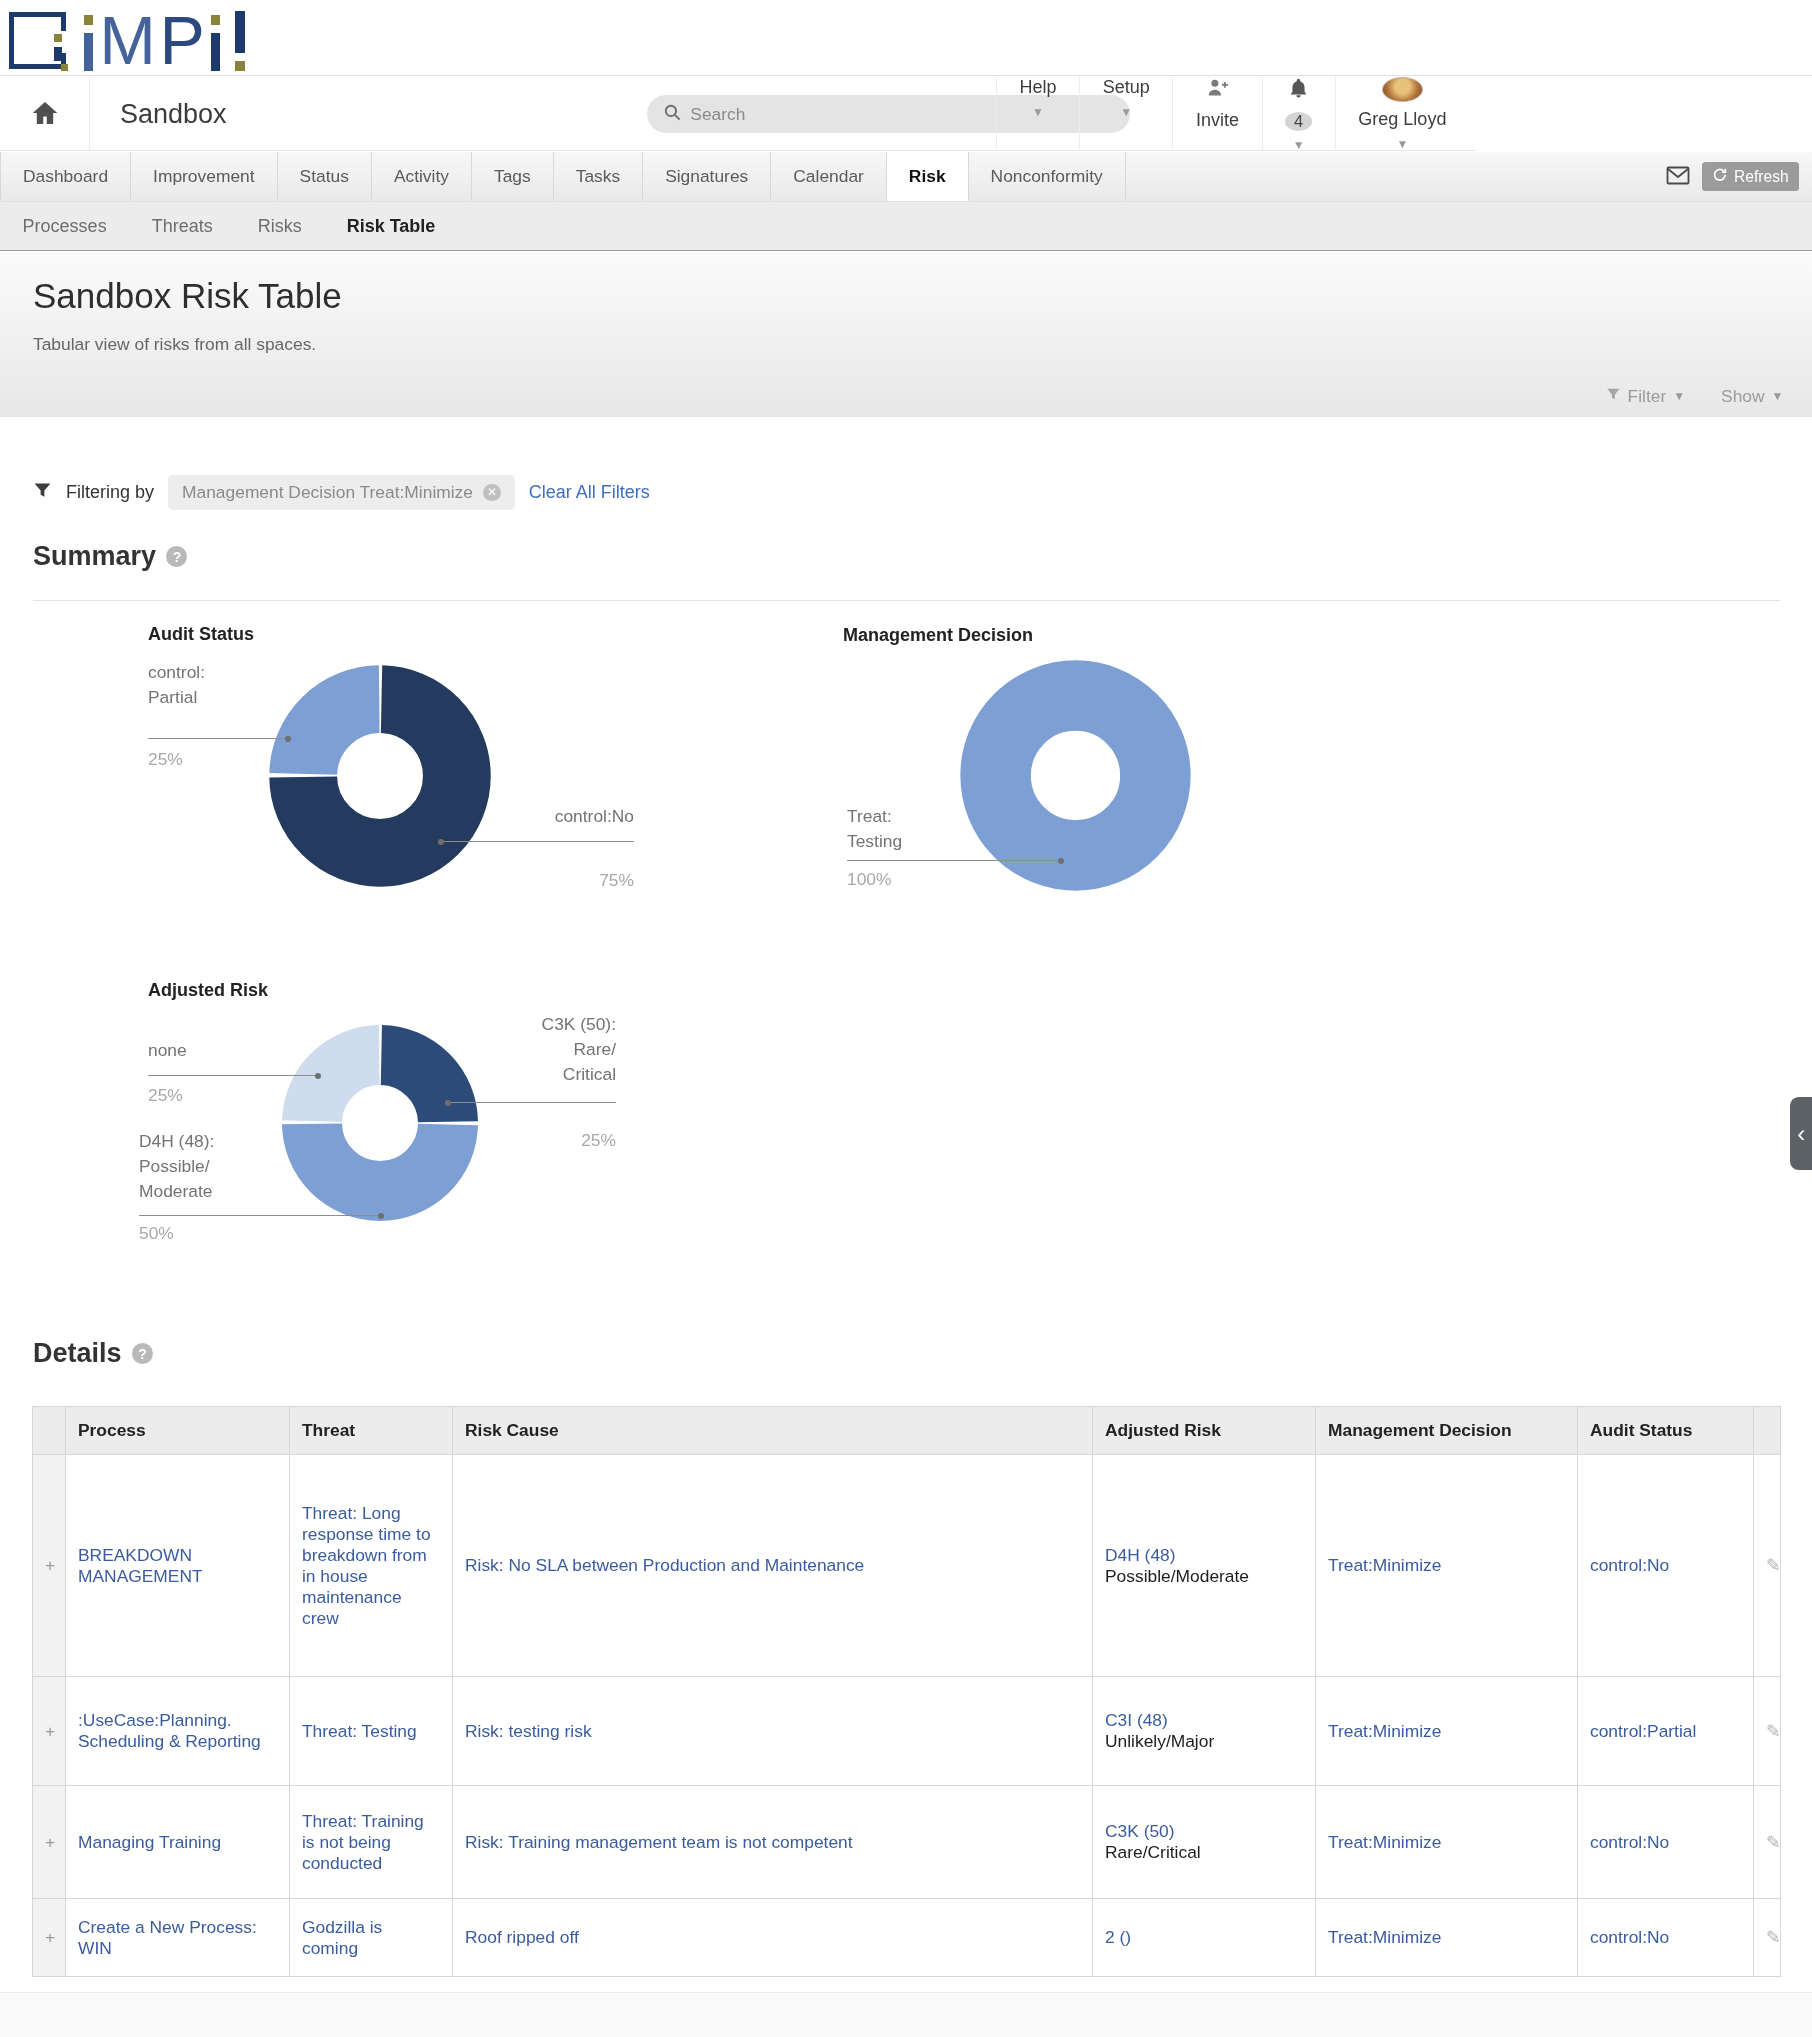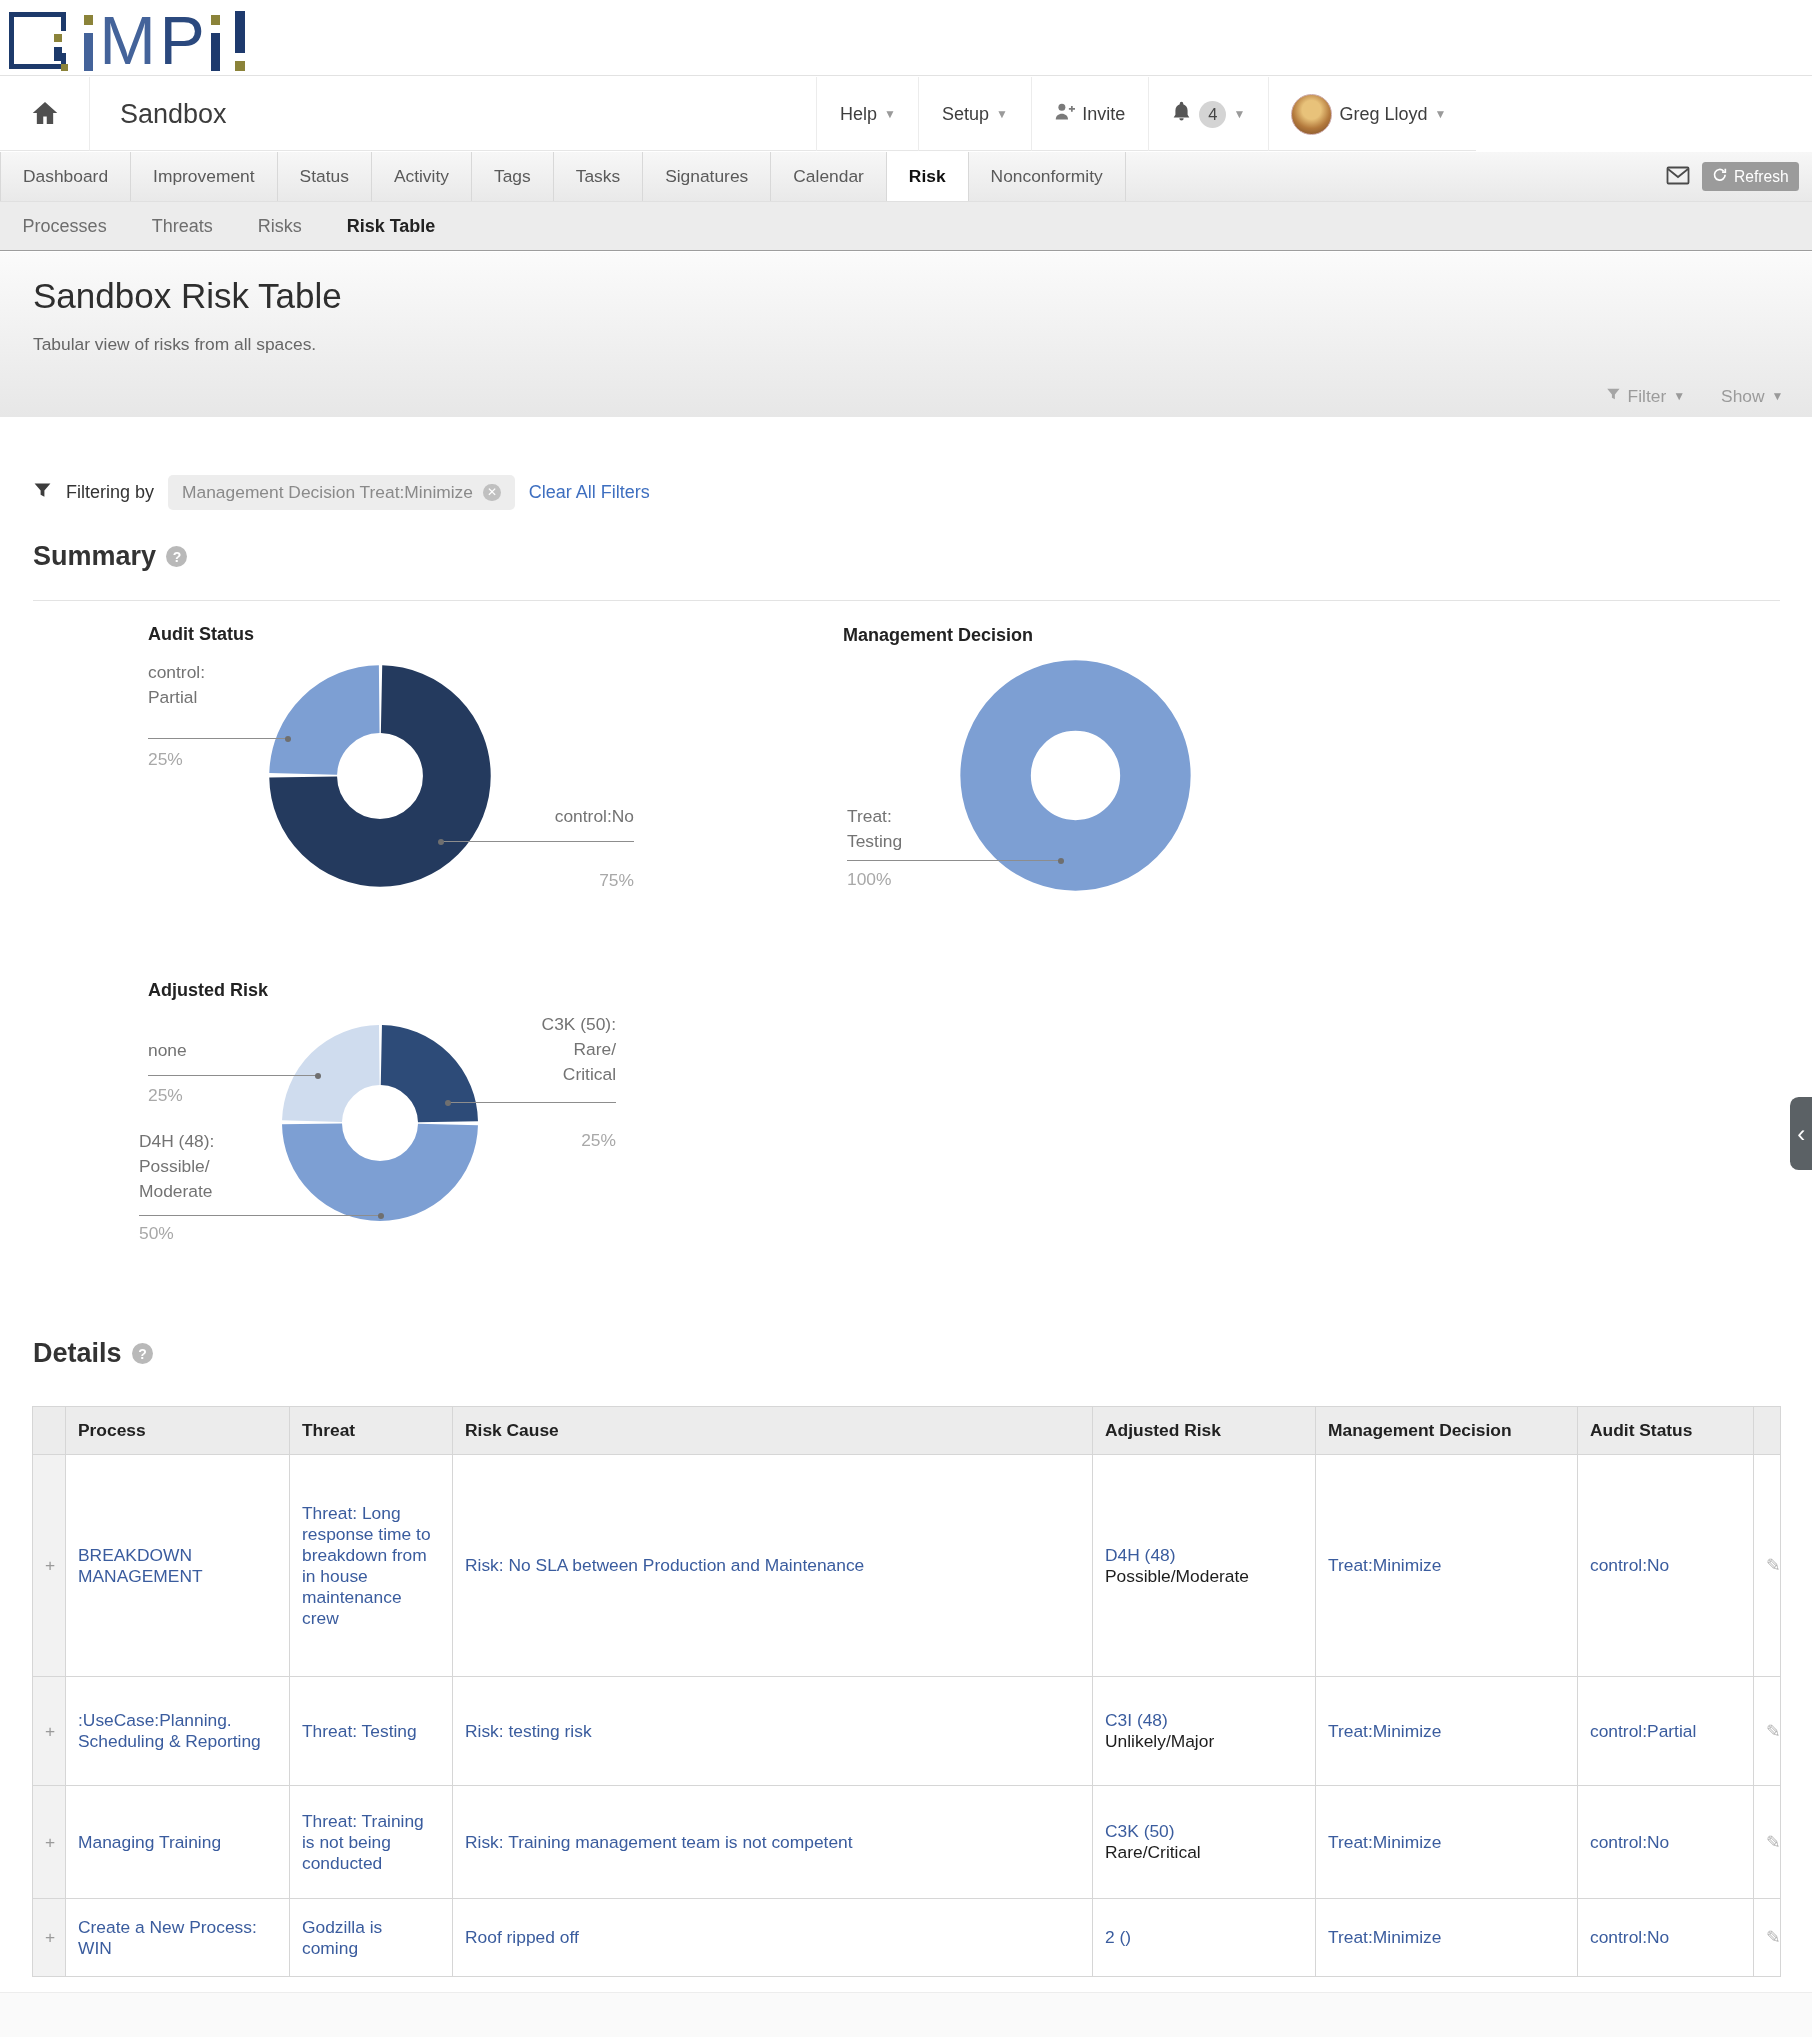--- a/index.html
+++ b/index.html
@@ -27,21 +27,21 @@
   .lw-x .dot { width:9.6px; height:9.6px; background:#8b8339; }
 
   
   .appbar { position:absolute; top:77px; left:0; width:1476px; height:74px; background:#fff; border-bottom:0.9px solid #e6e6e6; }
   .home { position:absolute; left:0; top:0; width:90px; height:74px; display:flex; align-items:center; justify-content:center; border-right:0.9px solid #ececec; cursor:pointer; }
   .space-title { position:absolute; left:120px; top:0; height:74px; display:flex; align-items:center; font-size:27px; color:#3c3c3c; }
   .searchbox { position:absolute; left:647px; top:18px; width:483px; height:38px; background:#e4e4e4; border:none; border-radius:19px; display:flex; align-items:center; padding:0 15.6px; gap:8.7px; }
   .searchbox input { border:none; background:transparent; outline:none; font-size:17.4px; color:#444; width:400px; font-family:"Liberation Sans", sans-serif; }
   .searchbox input::placeholder { color:#8a8a8a; }
   .bar-right { position:absolute; right:7px; top:0; height:74px; display:flex; align-items:stretch; }
-  .bar-item { display:flex; align-items:center; gap:7px; padding:0 22.6px; border-left:0.9px solid #ececec; font-size:18px; color:#3e3e3e; cursor:pointer; }
+  .bar-item { display:flex; align-items:center; gap:7px; padding:0 22.6px; border-left:0.9px solid #ececec; font-size:18px; color:#3e3e3e; cursor:pointer;flex-direction:column; }
   .caret { font-size:12px; color:#9a9a9a; }
   .badge { width:27px; height:27px; border-radius:50%; background:#d4d4d4; display:flex; align-items:center; justify-content:center; font-size:16.5px; color:#444; }
   .avatar { width:41px; height:41px; border-radius:50%; background:radial-gradient(circle at 50% 38%, #e8c27a 0 30%, #b3793c 60%, #6e4423 100%); border:0.9px solid #caa; }
 
   
   .maintabs { position:absolute; top:152px; left:0; width:1813px; height:50px; background:linear-gradient(#f7f7f7,#e9e9e9); border-bottom:0.9px solid #e0e0e0; display:flex; align-items:stretch; }
   .mtab { display:flex; align-items:center; padding:0 22px; font-size:17.4px; color:#5a5a5a; border-right:0.9px solid #d8d8d8; cursor:pointer; }
   .mtab:first-child { border-left:0.9px solid #d8d8d8; }
   .mtab.active { background:#fff; color:#111; font-weight:bold; }
   .maintabs-right { margin-left:auto; display:flex; align-items:center; gap:12px; padding-right:14px; }
@@ -132,20 +132,29 @@
 
 <div class="appbar">
   <div class="home">
     <span>
       <svg width="28" height="28" viewBox="0 0 24 24" fill="#4f4f4f">
           <path d="M12 2.5 1.5 12H5v9.5h5.5V15h3v6.5H19V12h3.5z"></path>
         </svg>
     </span>
   </div>
   <div class="space-title">Sandbox</div>
+  <div class="searchbox">
+    <span>
+      <svg width="19" height="19" viewBox="0 0 24 24" fill="none" stroke="#6e6e6e" stroke-width="2.4">
+          <circle cx="10" cy="10" r="6.5"></circle>
+          <path d="m15 15 6 6"></path>
+        </svg>
+    </span>
+    <input type="text" placeholder="Search" style="">
+  </div>
   <div class="bar-right">
     <div class="bar-item">
       <span>Help</span>
       <span class="caret">▼</span>
     </div>
     <div class="bar-item">
       <span>Setup</span>
       <span class="caret">▼</span>
     </div>
     <div class="bar-item">

